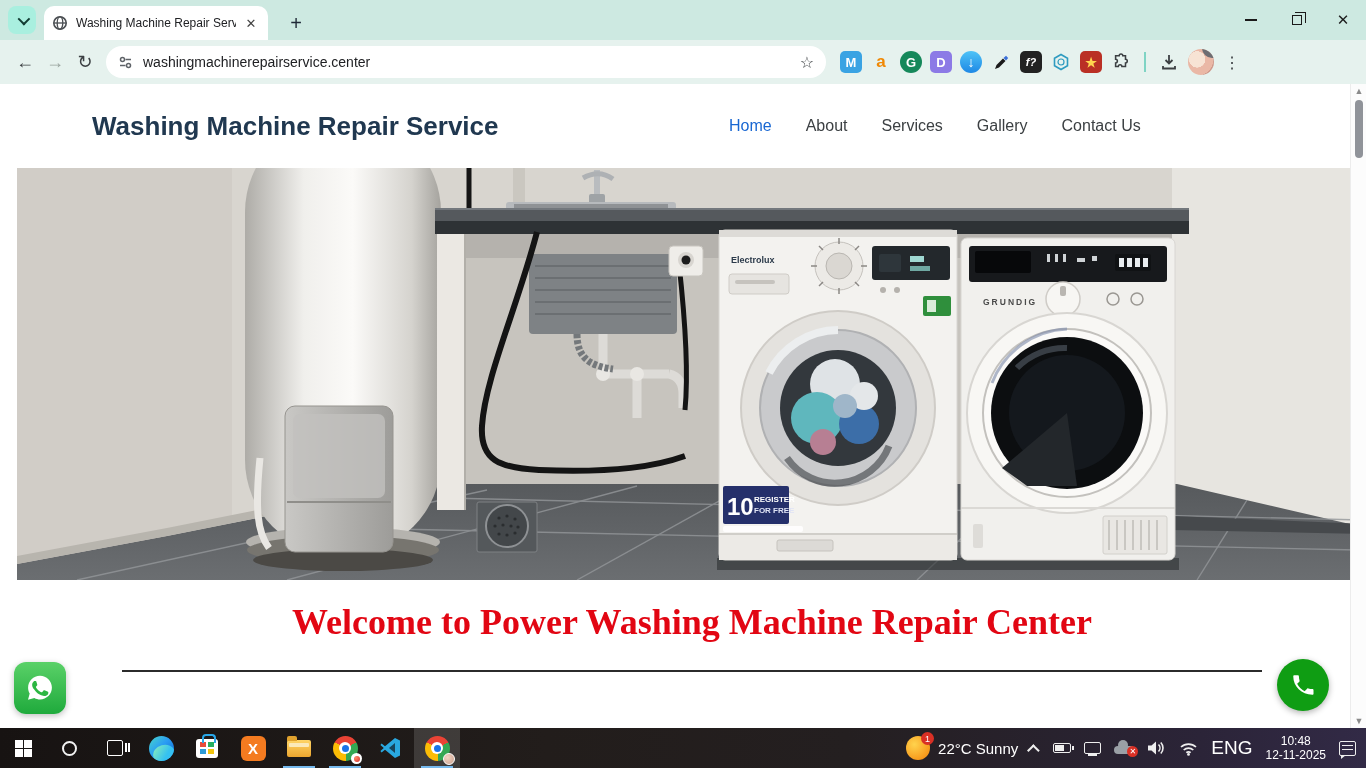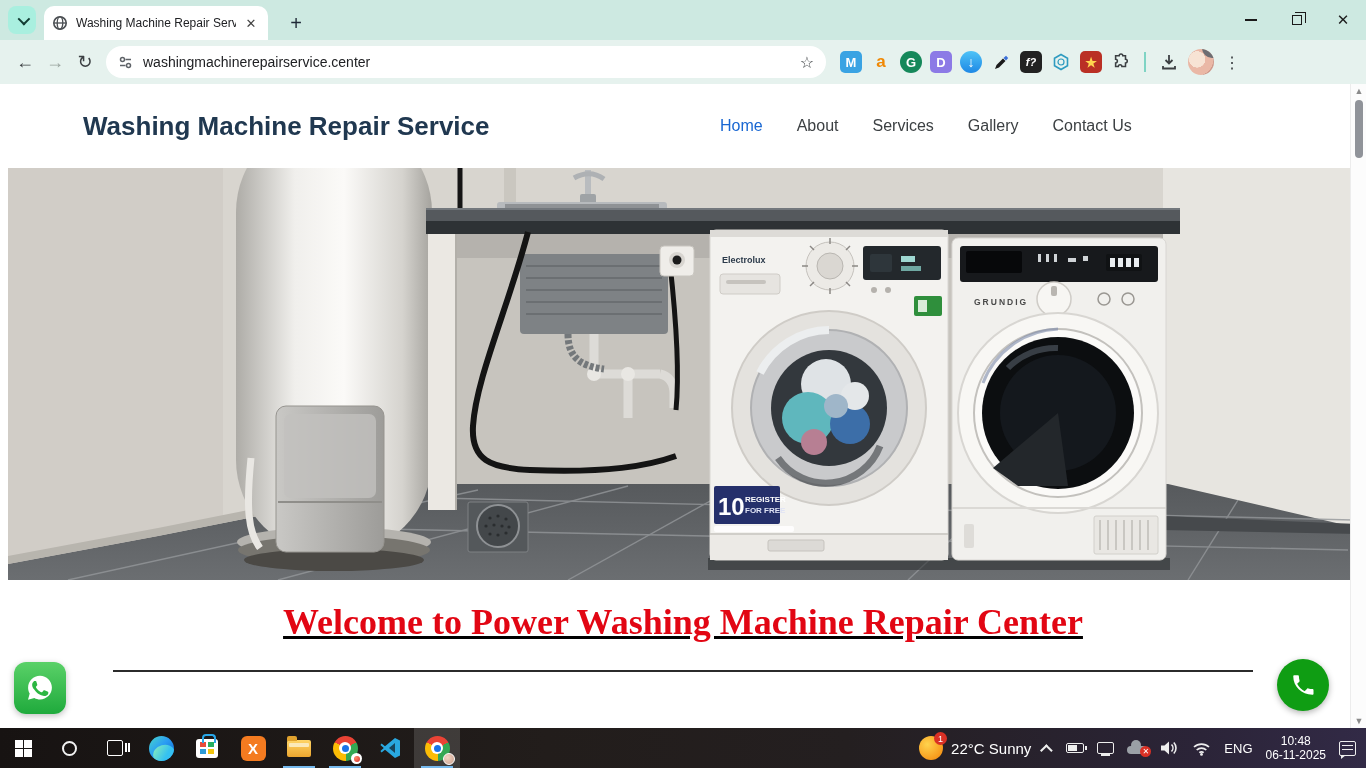--- a/index.html
+++ b/index.html
@@ -36,21 +36,21 @@
   .ext-d { background:#8c7ae6; color:#fff; }
   .ext-dl { background:linear-gradient(180deg,#4fc3f7,#1e88e5); color:#fff; border-radius:50%; font-size:14px; }
   .ext-f { background:#222; color:#fff; font-style:italic; font-size:11px; }
   .ext-star { background:#ba3025; color:#ffd54f; font-size:13px; }
   .tool-divider { width:2px; height:20px; background:#7fd4c4; margin:0 4px; }
   .avatar { width:26px; height:26px; border-radius:50%; background:radial-gradient(circle at 35% 40%, #f7e3d4 0 35%, #eab8a6 36% 70%, #cf9a8c 71% 100%); position:relative; overflow:hidden; }
   .avatar::after { content:""; position:absolute; right:-2px; top:-3px; width:14px; height:12px; background:#6d6d72; border-radius:0 0 0 10px; }
   .kebab { color:#3c4043; font-size:16px; letter-spacing:0; margin-left:2px; }
 
   
-  .page { position:absolute; top:84px; left:8px; width:1350px; height:644px; background:#fff; overflow:hidden;text-decoration:underline; }
+  .page { position:absolute; top:84px; left:17px; width:1350px; height:644px; background:#fff; overflow:hidden; }
   .scrollbar { position:absolute; top:84px; right:0; width:16px; height:644px; background:#fcfcfc; border-left:1px solid #ececec; }
   .sb-arrow { position:absolute; left:0; width:16px; height:14px; color:#8a8a8a; font-size:9px; text-align:center; line-height:14px; }
   .sb-thumb { position:absolute; left:4px; top:16px; width:8px; height:58px; border-radius:4px; background:#909399; }
 
   
   .site-header { position:relative; height:84px; background:#fff; display:flex; align-items:center; }
   .brand { position:absolute; left:75px; font-size:26px; font-weight:700; color:#203850; }
   .site-nav { position:absolute; left:712px; display:flex; align-items:flex-start; gap:34px; font-size:16px; }
   .site-nav a { text-decoration:none; color:#3c4043; }
   .site-nav a.active { color:#1967d2; }
@@ -104,21 +104,21 @@
   .chevron-up { width:9px; height:9px; border-left:2px solid #eee; border-top:2px solid #eee; transform:rotate(45deg) translateY(3px); }
   .battery-ic { width:18px; height:10px; border:1.6px solid #eee; border-radius:2px; position:relative; }
   .battery-ic::before { content:""; position:absolute; right:-4px; top:2px; width:2px; height:4px; background:#eee; }
   .battery-ic::after { content:""; position:absolute; left:1px; top:1px; bottom:1px; width:9px; background:#eee; }
   .cast-ic { width:17px; height:12px; border:1.6px solid #eee; border-radius:2px; position:relative; }
   .cast-ic::after { content:""; position:absolute; left:3px; bottom:-3px; right:3px; height:2px; background:#eee; }
   .cloud-ic { position:relative; width:20px; height:12px; }
   .cloud-ic .c1 { position:absolute; left:0; bottom:0; width:20px; height:8px; background:#9aa0a6; border-radius:5px; }
   .cloud-ic .c2 { position:absolute; left:4px; top:-2px; width:10px; height:10px; background:#9aa0a6; border-radius:50%; }
   .cloud-x { position:absolute; right:-4px; bottom:-3px; width:11px; height:11px; background:#d93025; border-radius:50%; color:#fff; font-size:8px; line-height:11px; text-align:center; }
-  .eng { color:#fff; font-size:13px; }
+  .eng { color:#fff; font-size:19px; }
   .clock { color:#fff; font-size:12px; text-align:center; line-height:14px; }
   .notif-ic { width:17px; height:15px; border:1.6px solid #eee; border-radius:2px; position:relative; }
   .notif-ic::before { content:""; position:absolute; left:2px; top:3px; right:2px; height:1.6px; background:#eee; box-shadow:0 4px 0 #eee; }
   .notif-ic::after { content:""; position:absolute; left:1px; bottom:-4px; width:0; height:0; border-top:4px solid #eee; border-right:5px solid transparent; }
 
   svg text { font-family:"Liberation Sans",sans-serif; }
 </style>
 </head>
 <body>
 
@@ -517,17 +517,17 @@
     </svg>
     <svg width="19" height="15" viewBox="0 0 19 15">
       <path d="M2,6 a11,11 0 0 1 15,0" stroke="#eee" stroke-width="1.7" fill="none"></path>
       <path d="M4.7,9 a7,7 0 0 1 9.6,0" stroke="#eee" stroke-width="1.7" fill="none"></path>
       <path d="M7.3,11.7 a3.5,3.5 0 0 1 4.4,0" stroke="#eee" stroke-width="1.7" fill="none"></path>
       <circle cx="9.5" cy="13.4" r="1.4" fill="#eee"></circle>
     </svg>
     <span class="eng">ENG</span>
     <div class="clock">
       <div>10:48</div>
-      <div>06-11-2025</div>
+      <div>12-11-2025</div>
     </div>
     <div class="notif-ic"></div>
   </div>
 </div>
 
 </body></html>

